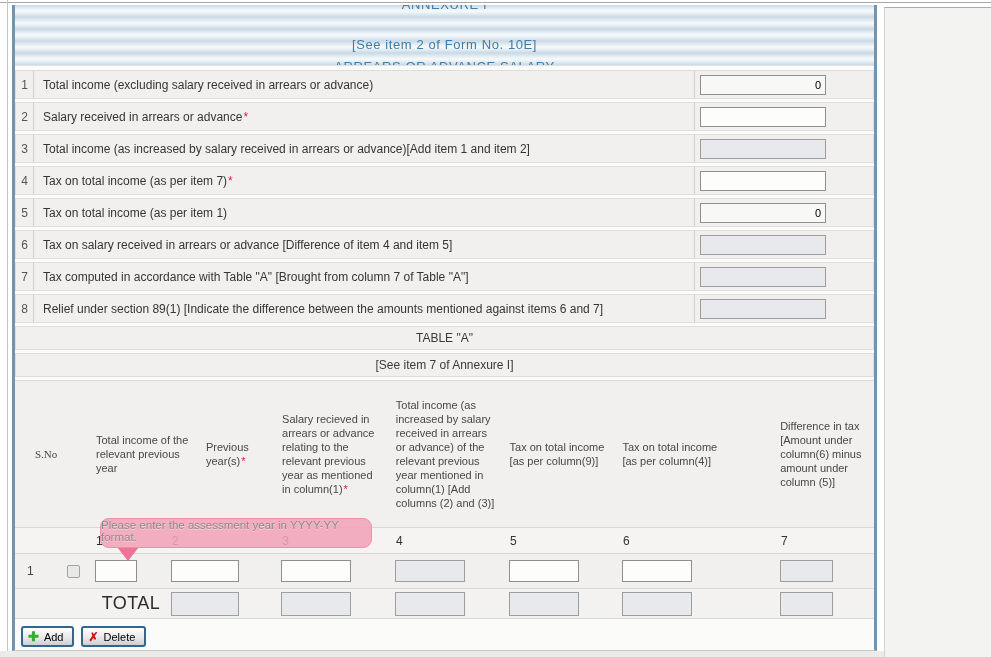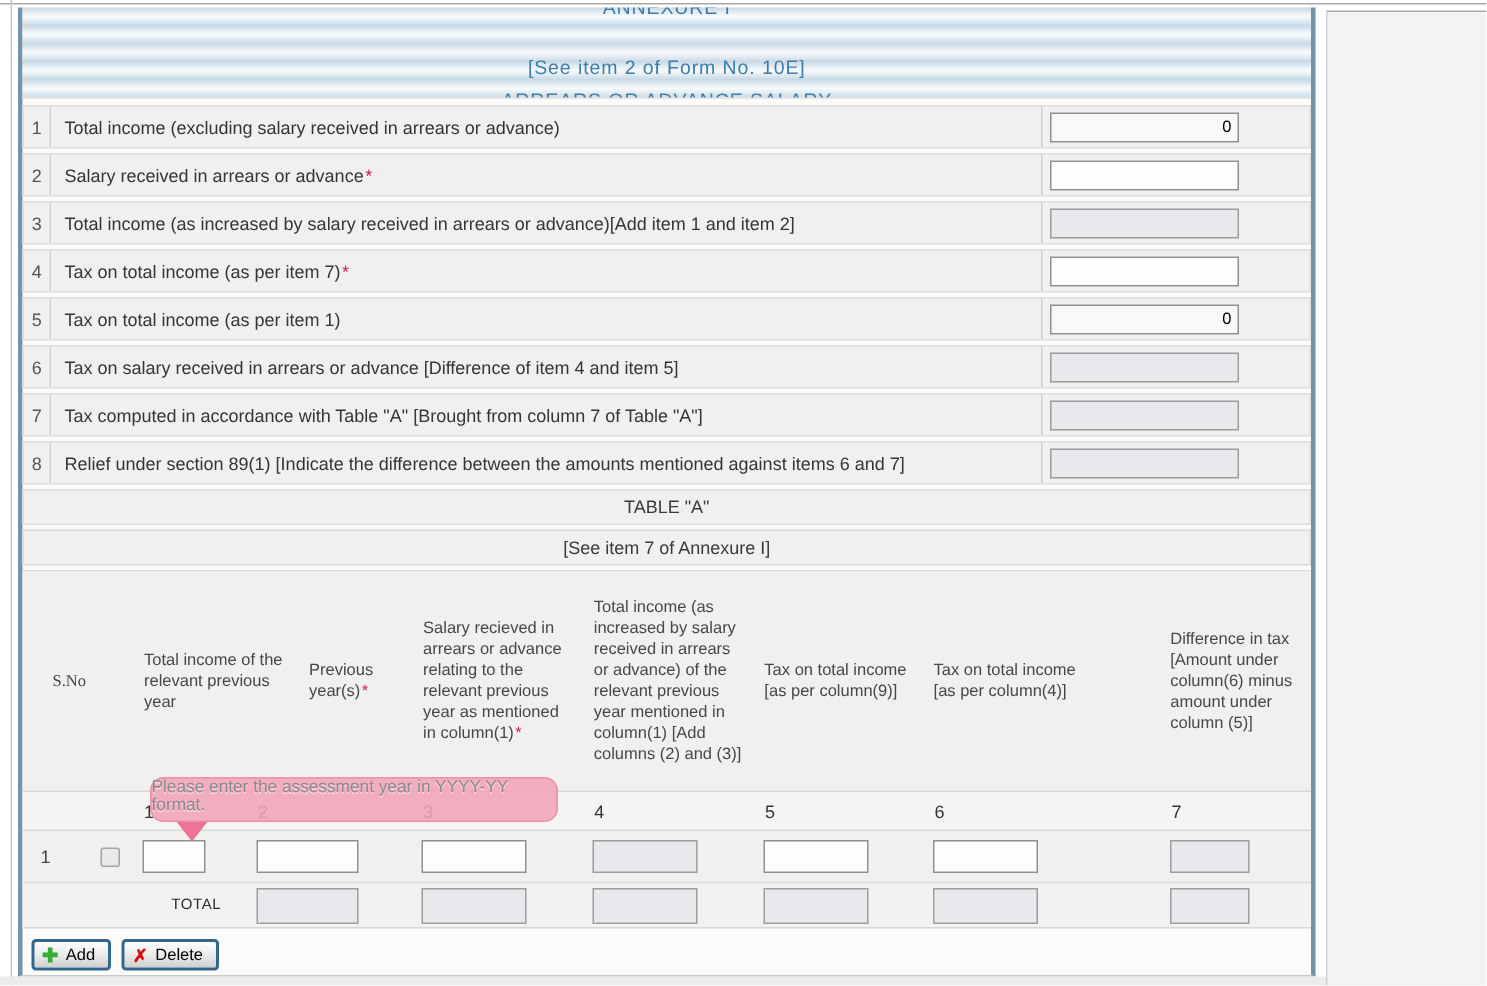--- a/index.html
+++ b/index.html
@@ -59,21 +59,21 @@
     padding-left:12px; }
   .cbx { appearance:none; -webkit-appearance:none; width:13px; height:13px; margin-left:33px;
     border:1px solid #a3a3a3; border-radius:2px; background:#e9e9e7; }
   .cell { display:flex; align-items:center; }
   .gtb { height:22px; margin-left:2px; border:1px solid #8f8f8f; background:#fdfdfc;
     font-family:"Liberation Sans",sans-serif; font-size:11px; text-align:right; padding:0 3px; }
   .gtb.off { background:#e7e9ec; border-color:#9e9e9e; }
   .w42{width:42px;} .w68{width:68px;} .w70{width:70px;} .w53{width:53px;}
   .ta-total { height:30px; background:#f3f2f0; align-items:center; }
   .ta-total .tlbl { display:flex; align-items:center; justify-content:center;
-    font-size:10px; color:#2b2b2b; letter-spacing:.4px; }
+    font-size:18px; color:#2b2b2b; letter-spacing:.4px; }
   .ta-total .gtb { height:24px; }
 
   
   .actions { display:flex; gap:7px; margin:7px 0 0 6px; }
   .btn { display:inline-flex; align-items:center; gap:5px; height:21px;
     border:2px solid #33658d; border-radius:3px; padding:0 9px 0 5px;
     background:linear-gradient(180deg,#fefefe,#e9e9e9 55%,#cfcfcf); cursor:pointer;
     font-size:11px; color:#000; }
   .ic-plus { color:#35ad35; font-weight:bold; font-size:13px; line-height:13px; }
   .ic-x { color:#d40f0f; font-weight:bold; font-size:12px; line-height:12px; }

